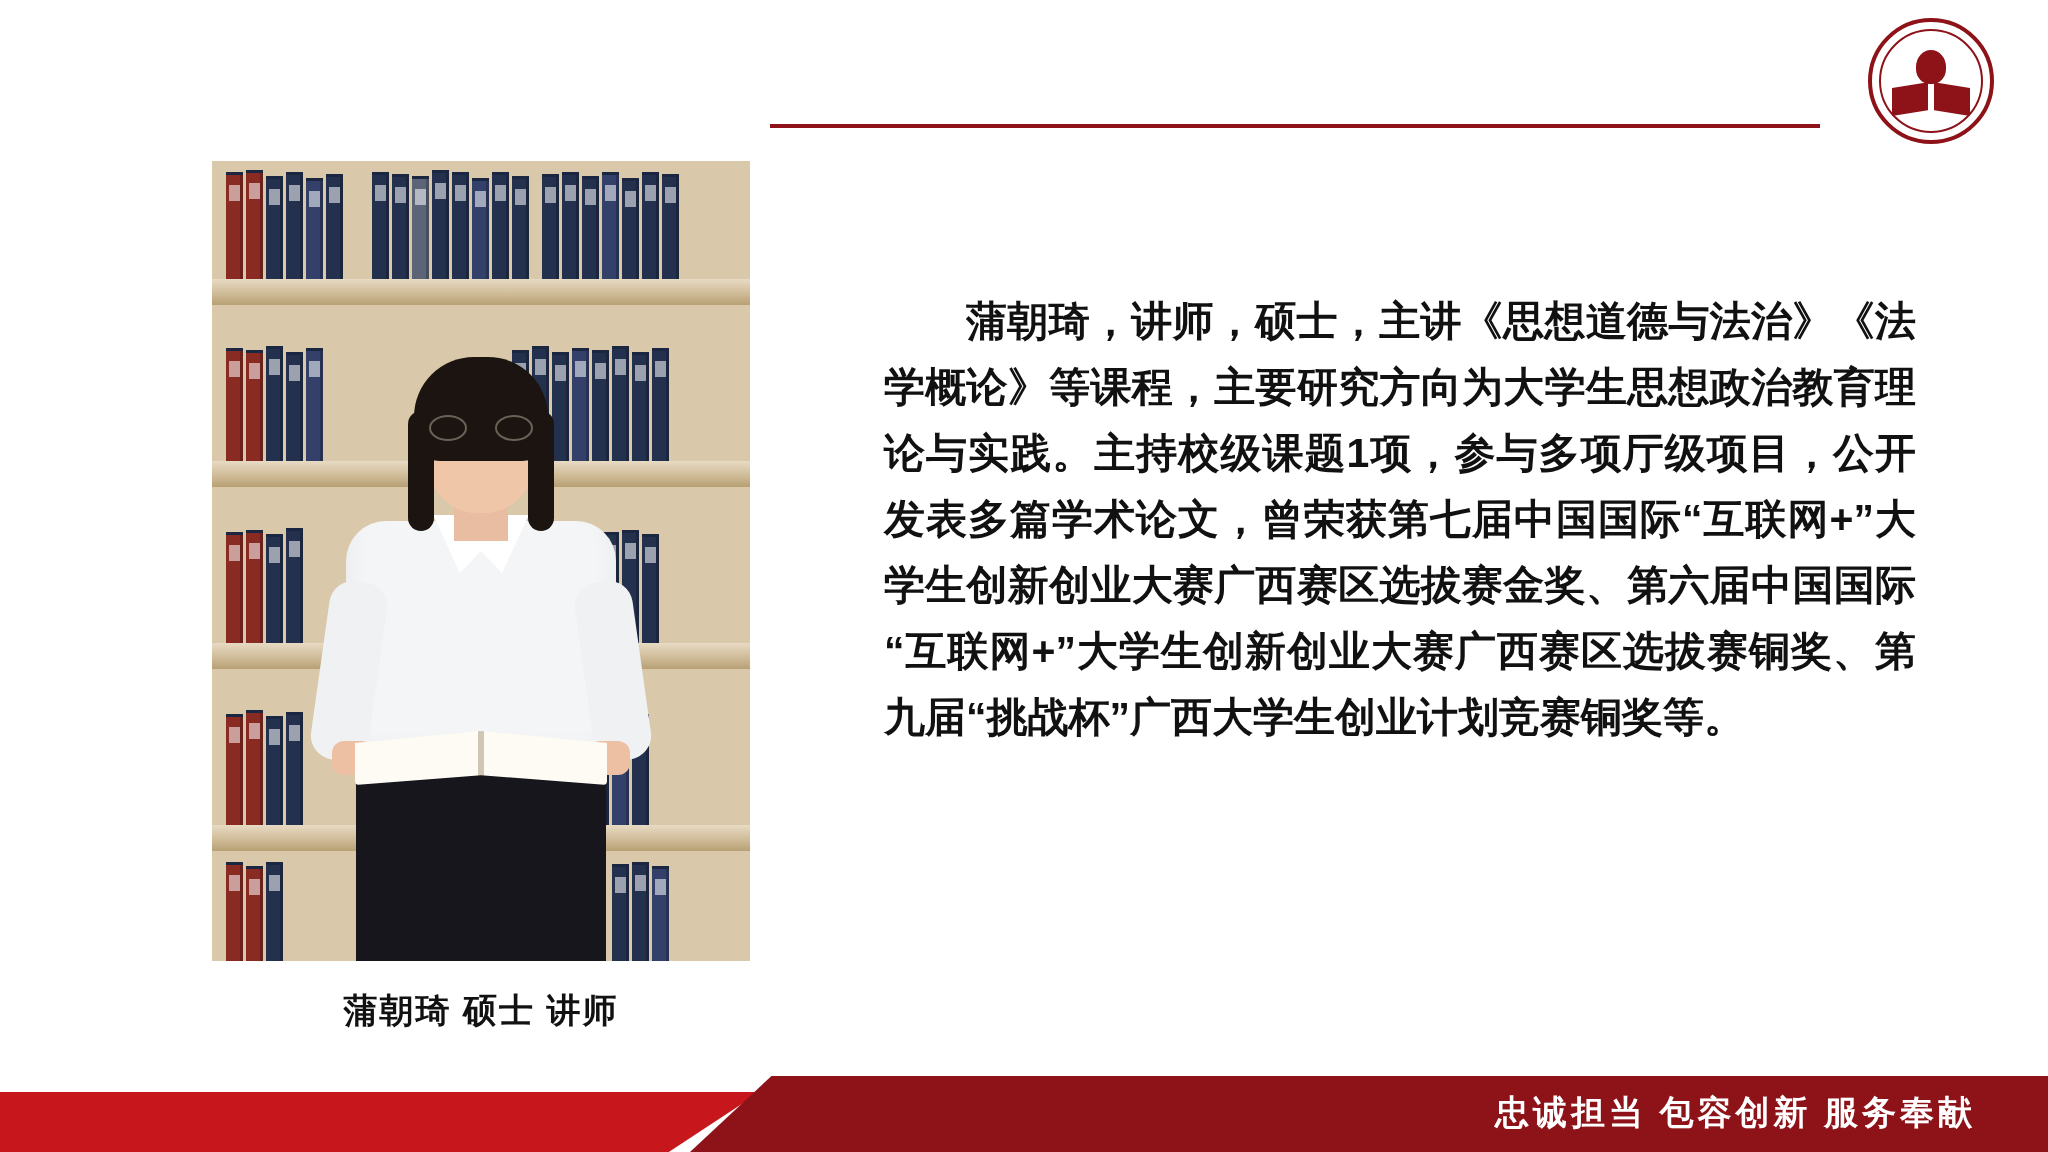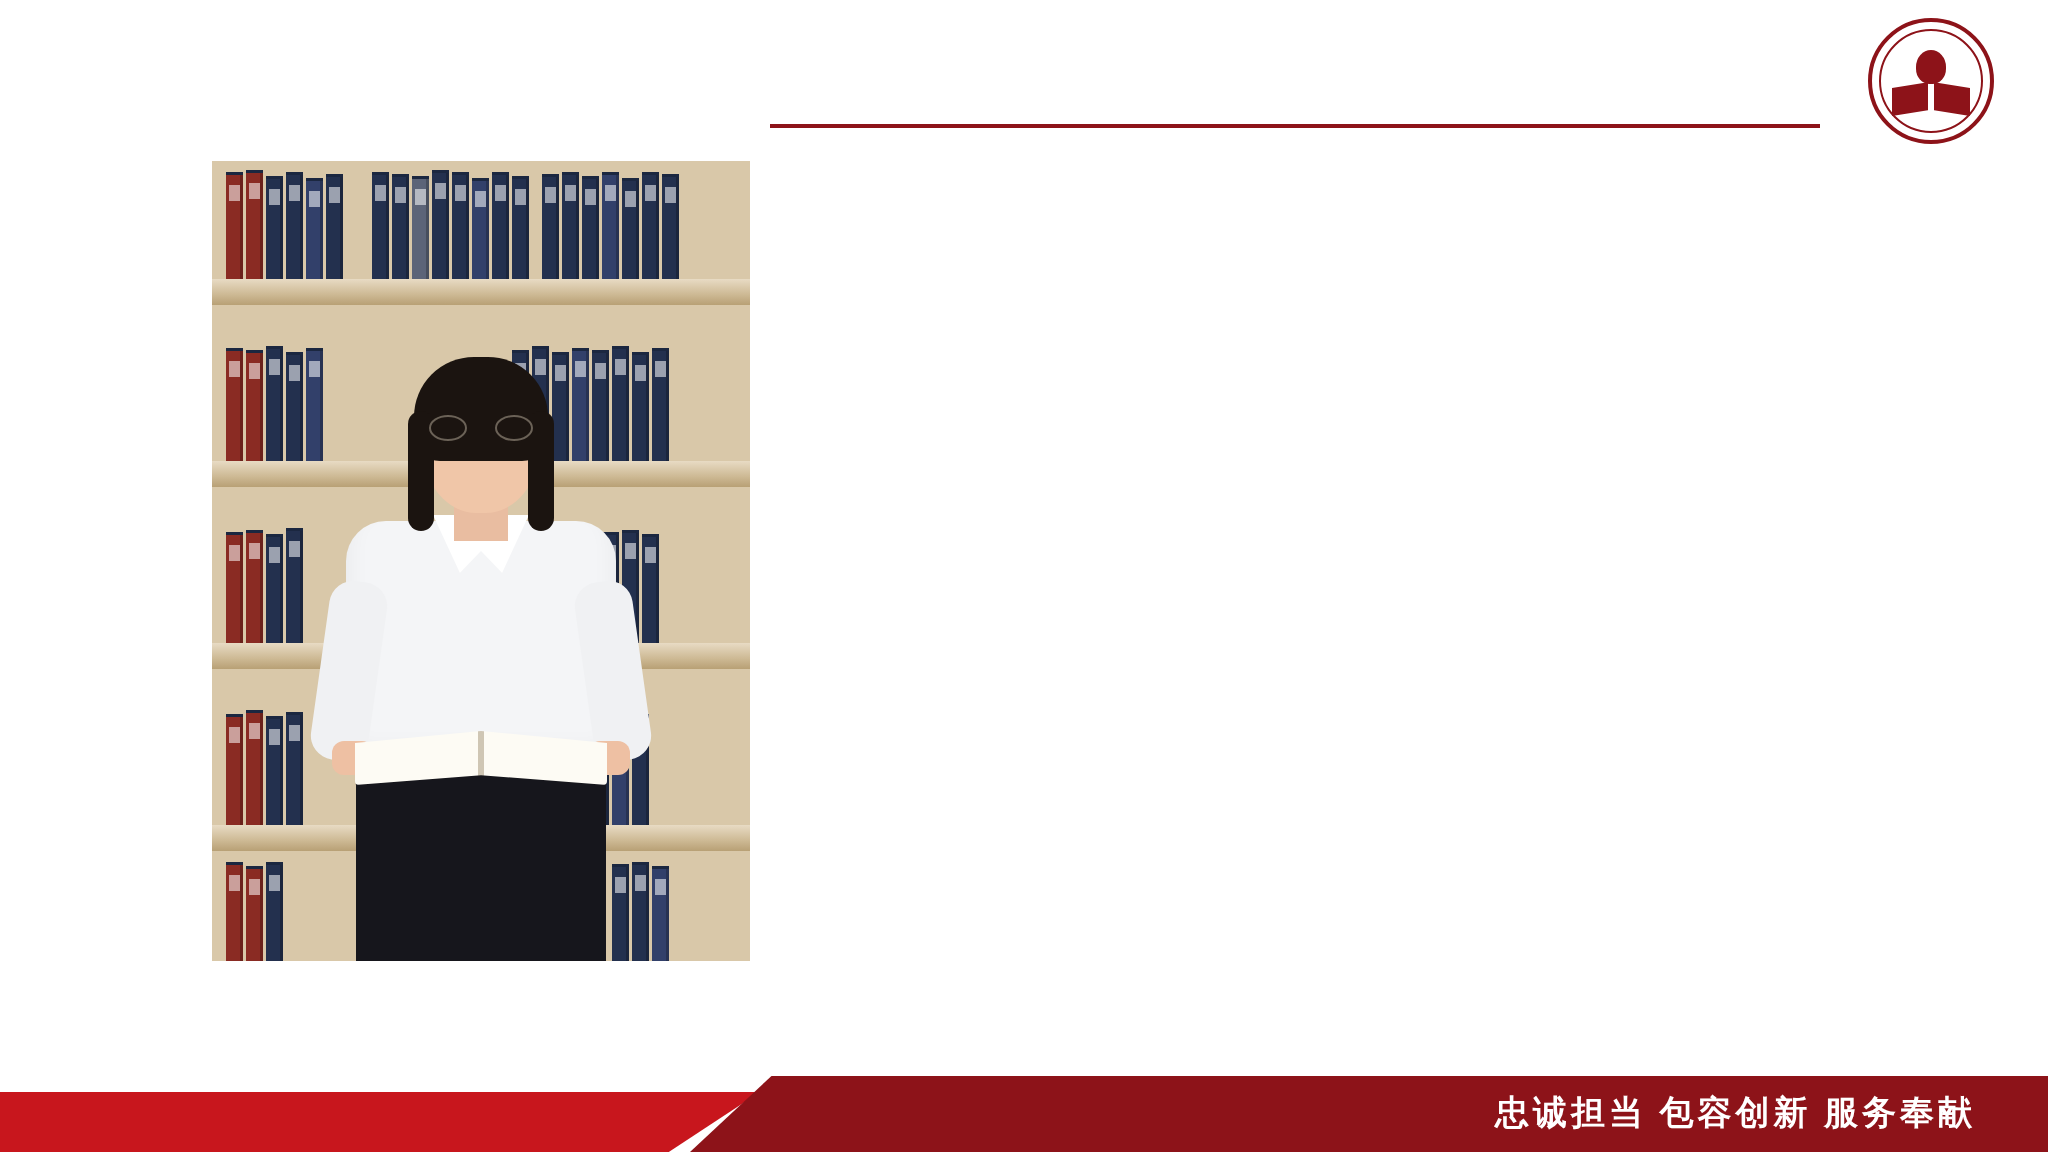--- a/index.html
+++ b/index.html
@@ -604,21 +604,23 @@
       <div class="p-hair"></div>
       <div class="p-hair-side-l"></div>
       <div class="p-hair-side-r"></div>
       <div class="p-glasses"></div>
       <div class="p-hand-l"></div>
       <div class="p-hand-r"></div>
       <div class="p-book"></div>
     </div>
   </div>
 
-
+  <div class="photo-caption">蒲朝琦  硕士 讲师</div>
+
+  <div class="body-text">蒲朝琦，讲师，硕士，主讲《思想道德与法治》《法学概论》等课程，主要研究方向为大学生思想政治教育理论与实践。主持校级课题1项，参与多项厅级项目，公开发表多篇学术论文，曾荣获第七届中国国际“互联网+”大学生创新创业大赛广西赛区选拔赛金奖、第六届中国国际“互联网+”大学生创新创业大赛广西赛区选拔赛铜奖、第九届“挑战杯”广西大学生创业计划竞赛铜奖等。</div>
 
   <div class="footer">
     <div class="footer-red-left"></div>
     <div class="footer-dark"></div>
     <div class="footer-slogan">忠诚担当 包容创新 服务奉献</div>
   </div>
 
 </div>
 
 </body></html>

